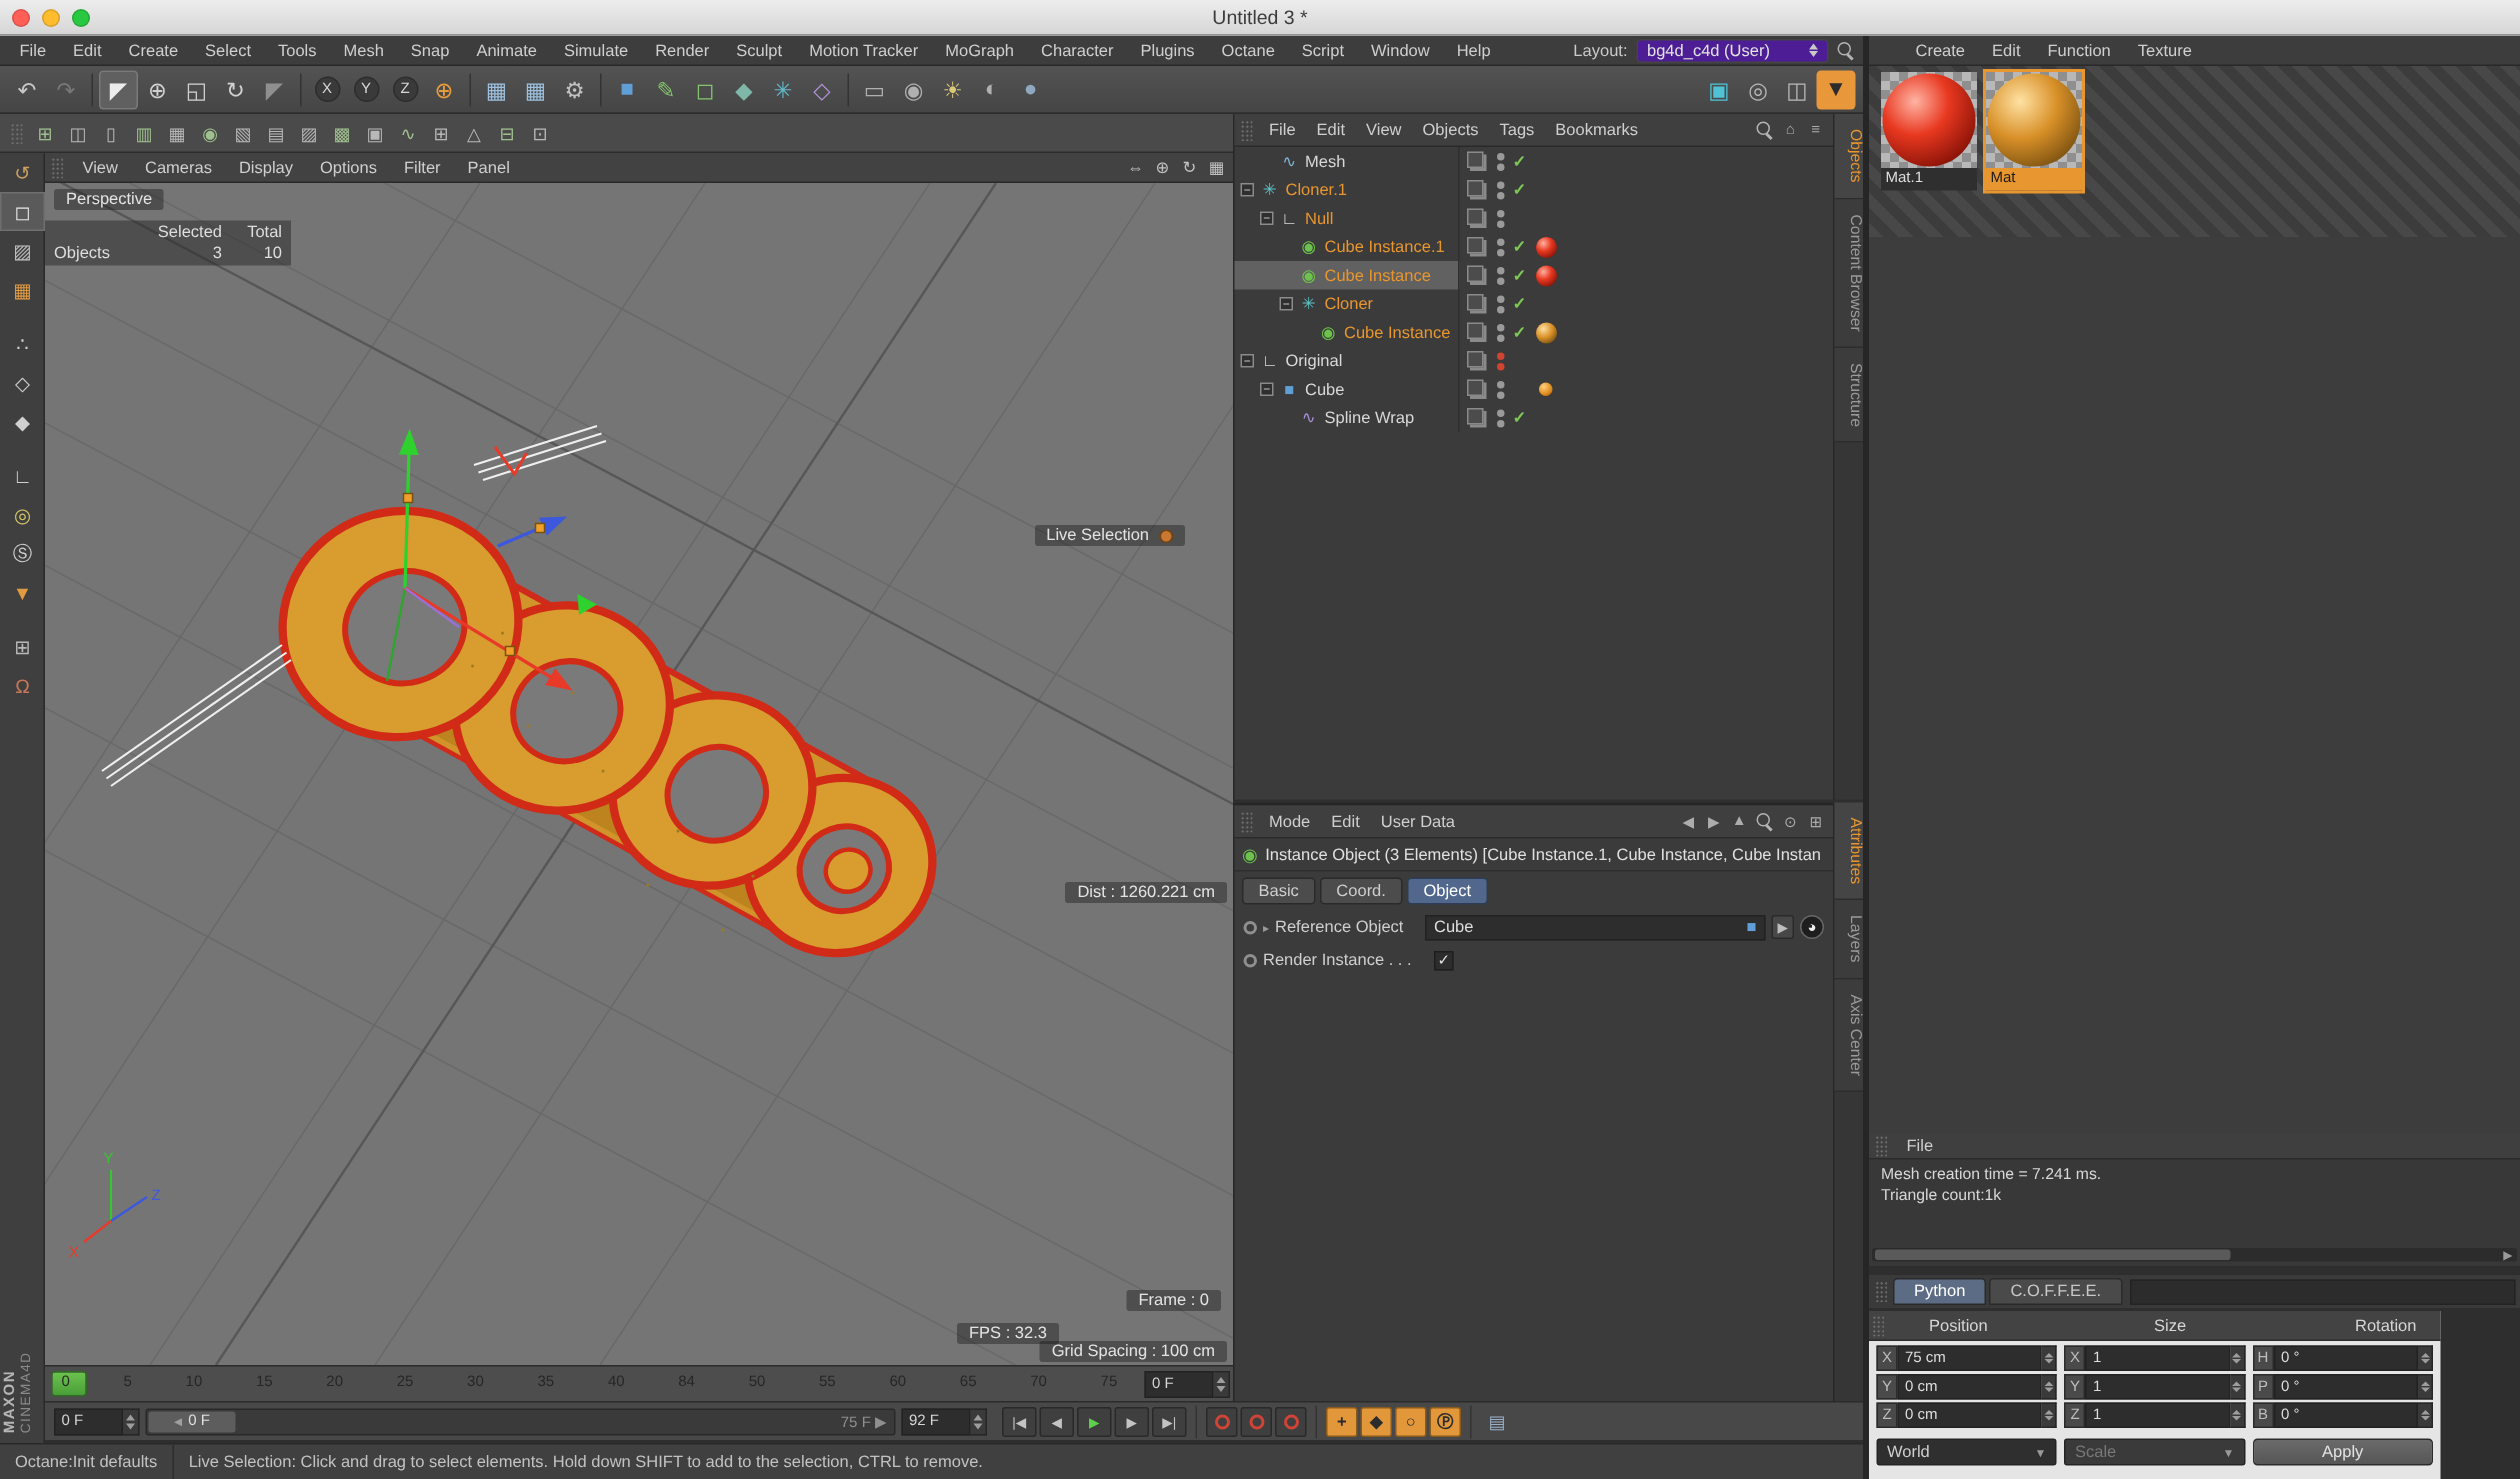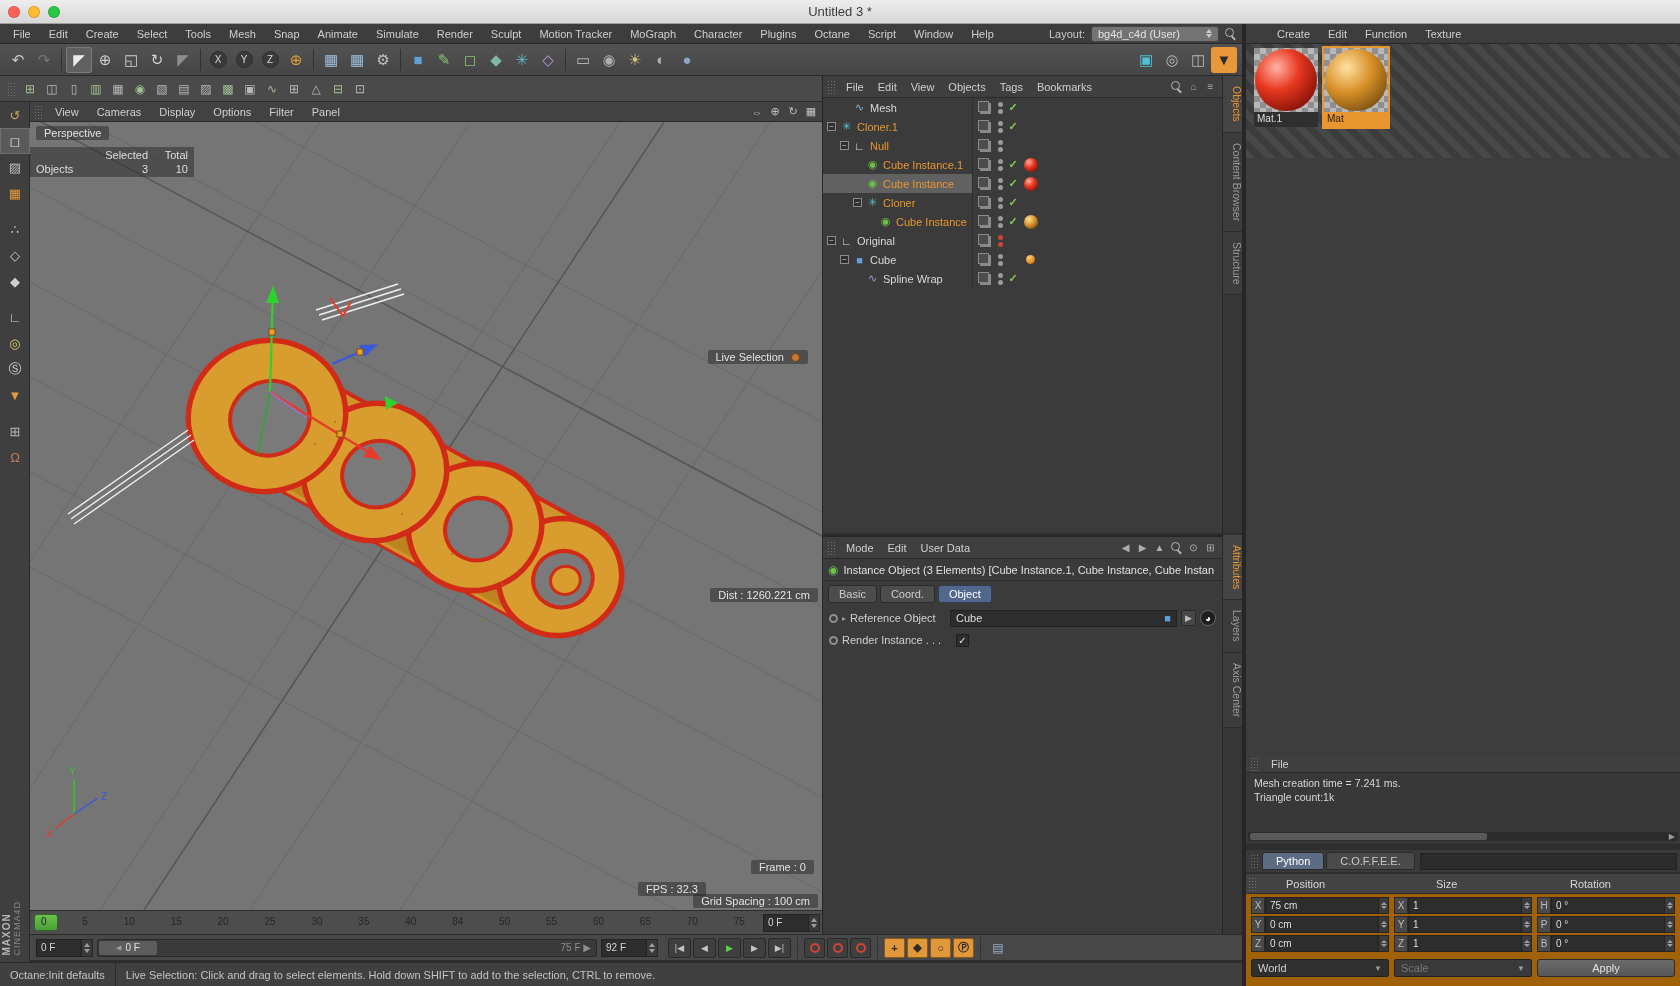--- a/index.html
+++ b/index.html
@@ -8,21 +8,21 @@
 
 #titlebar{position:absolute;left:0;top:0;width:1680px;height:24px;background:linear-gradient(#ededed,#d6d6d6);border-bottom:1px solid #9f9f9f;display:flex;align-items:center;z-index:40}
 .tl{width:12px;height:12px;border-radius:50%;margin-left:8px;border:1px solid rgba(0,0,0,.15)}
 #win-title{position:absolute;left:0;right:0;text-align:center;color:#3c3c3c;font-size:13px}
 
 .mbar{position:absolute;height:20px;background:#3d3d3d;border-bottom:1px solid #292929;display:flex;align-items:center;z-index:30}
 #menubar{left:0;top:24px;width:1242px;padding-left:4px}
 #matmenubar{left:1246px;top:24px;width:434px;padding-left:22px}
 .menu-item{padding:0 9px;color:#cfcfcf;font-size:11px;white-space:nowrap}
 #layoutwrap{margin-left:auto;display:flex;align-items:center;gap:6px;padding-right:6px}
-#layout-dd{background:#737373;border:1px solid #454545;border-radius:3px;padding:1px 6px;display:flex;align-items:center;gap:24px;color:#e2e2e2;min-width:128px}
+#layout-dd{background:#4c1d95;border:1px solid #454545;border-radius:3px;padding:1px 6px;display:flex;align-items:center;gap:24px;color:#e2e2e2;min-width:128px}
 
 #toolbar1{position:absolute;left:0;top:44px;width:1242px;height:32px;background:linear-gradient(#535353,#454545);border-bottom:1px solid #2c2c2c;display:flex;align-items:center;padding:0 5px;z-index:20}
 #toolbar1-right{margin-left:auto;display:flex;align-items:center}
 #toolbar2{position:absolute;left:0;top:76px;width:822px;height:26px;background:#4a4a4a;border-bottom:1px solid #2c2c2c;display:flex;align-items:center;padding:0 3px;z-index:20}
 .tool{width:26px;height:26px;display:flex;align-items:center;justify-content:center;font-size:15px;border-radius:3px;flex:0 0 auto}
 .tool.small{width:22px;height:22px;font-size:12px}
 .tool.active{background:#606060;box-shadow:inset 0 0 0 1px #7a7a7a}
 .tool.round span{display:flex;width:17px;height:17px;border:1px solid #2d2d2d;background:#3a3a3a;border-radius:50%;align-items:center;justify-content:center;font-size:10px}
 .tsep{width:1px;height:22px;background:#333;margin:0 4px;flex:0 0 auto}
 
@@ -134,21 +134,21 @@
 .circle-x{margin-left:auto;margin-right:4px;width:12px;height:12px;background:#c8c8c8;color:#222;border-radius:50%;font-size:9px;line-height:12px;text-align:center}
 #console-file{height:17px;background:#3f3f3f;border-bottom:1px solid #2a2a2a;display:flex;align-items:center}
 #console-body{padding:3px 8px;font-family:"Liberation Mono",monospace;font-size:10.5px;color:#d8d8d8;line-height:14px}
 #console-scroll{position:absolute;left:2px;right:2px;bottom:3px;height:9px;background:#2c2c2c;border-radius:2px;display:flex;align-items:center}
 #console-thumb{width:55%;height:7px;background:#5a5a5a;border-radius:2px;margin-left:2px}
 #console-scroll .arr{margin-left:auto;color:#9a9a9a;font-size:8px;padding-right:3px}
 #scripttabs{position:absolute;left:1246px;top:850px;width:434px;height:22px;background:#3a3a3a;display:flex;align-items:center;z-index:14}
 .stab{padding:2px 13px;background:#4a4a4a;border:1px solid #2a2a2a;color:#c8c8c8;border-radius:3px 3px 0 0;margin-right:2px}
 .stab.active{background:#5c6c84;color:#fff}
 #script-rest{flex:1;height:17px;background:#2c2c2c;border:1px solid #232323;margin:0 3px}
-#coords{position:absolute;left:1246px;top:874px;width:434px;height:112px;background:#a16207;z-index:14}
+#coords{position:absolute;left:1246px;top:874px;width:381px;height:112px;background:#e5e5e5;z-index:14}
 #coord-headers{display:grid;grid-template-columns:150px 134px 150px;height:20px;align-items:center;background:#434343;border-bottom:1px solid #2c2c2c;padding-left:14px}
 .coord-h{color:#d6d6d6;padding-left:26px;font-size:11px}
 #coord-cols{display:grid;grid-template-columns:1fr 1fr 1fr;gap:5px;padding:3px 5px}
 .coord-cell{display:flex;align-items:center;margin-bottom:2px}
 .axlabel{width:14px;height:17px;background:#4a4a4a;border:1px solid #2b2b2b;color:#bdbdbd;font-size:10px;text-align:center;line-height:16px}
 .axfield{flex:1;height:17px;background:#2d2d2d;border:1px solid #222;color:#dedede;font-size:10px;padding:2px 4px;white-space:nowrap;overflow:hidden}
 .spin2{width:10px;height:17px;background:#3a3a3a;border:1px solid #262626;border-left:none;display:flex;flex-direction:column;align-items:center;justify-content:center;gap:1px}
 .spin2 i{display:block;width:0;height:0;border-left:3px solid transparent;border-right:3px solid transparent}
 .spin2 .up{border-bottom:3px solid #9d9d9d}.spin2 .dn{border-top:3px solid #9d9d9d}
 #coord-bottom{display:grid;grid-template-columns:1fr 1fr 1fr;gap:5px;padding:2px 5px}
@@ -535,21 +535,21 @@
 
   <div class="hudpill" style="left:6px;top:4px">Perspective</div>
   <div id="hud-info">
     <span></span>
     <span class="r">Selected</span>
     <span class="r">Total</span>
     <span>Objects</span>
     <span class="r">3</span>
     <span class="r">10</span>
   </div>
-  <div class="hudpill" style="right:14px;top:228px;display:flex;align-items:center">
+  <div class="hudpill" style="right:32px;top:228px;display:flex;align-items:center">
     <span>Live Selection</span>
     <span class="lsdot"></span>
   </div>
   <div class="hudpill" style="right:4px;top:466px">Dist : 1260.221 cm</div>
   <div class="hudpill" style="right:8px;bottom:36px">Frame : 0</div>
   <div class="hudpill" style="left:608px;bottom:14px">FPS : 32.3</div>
   <div class="hudpill" style="right:4px;bottom:2px">Grid Spacing : 100 cm</div>
 </div>
 
 <div id="ruler">

